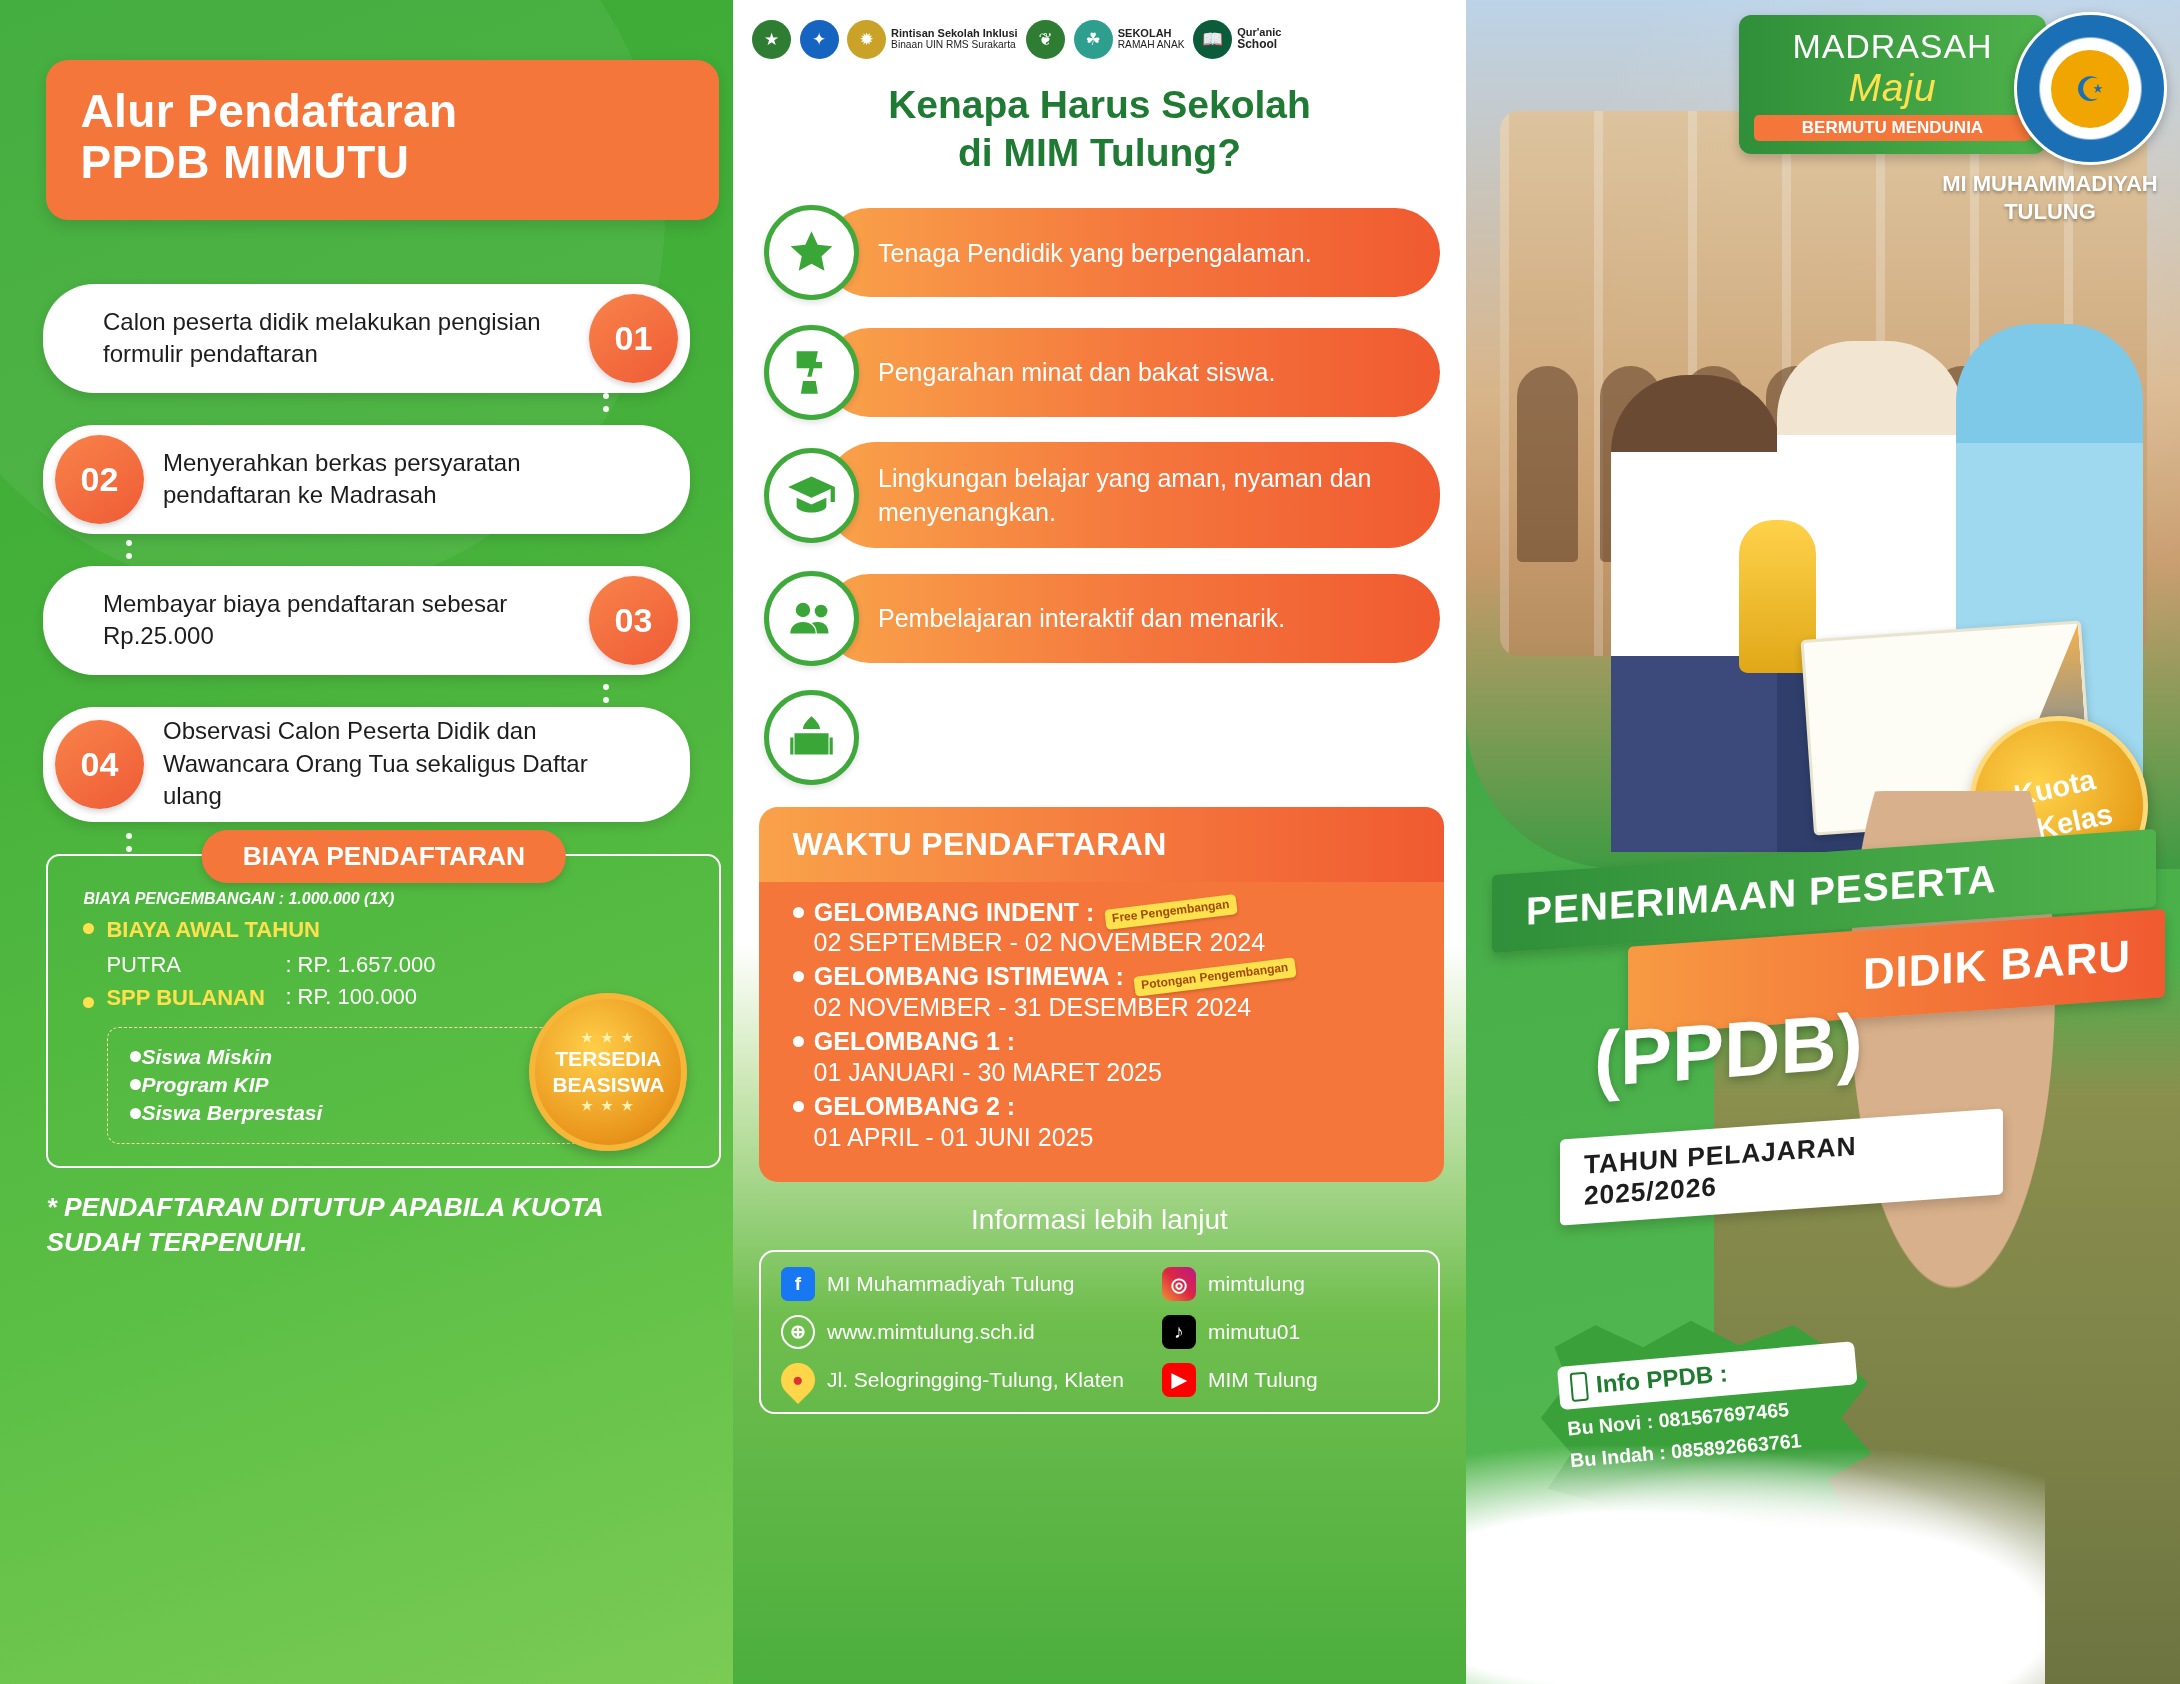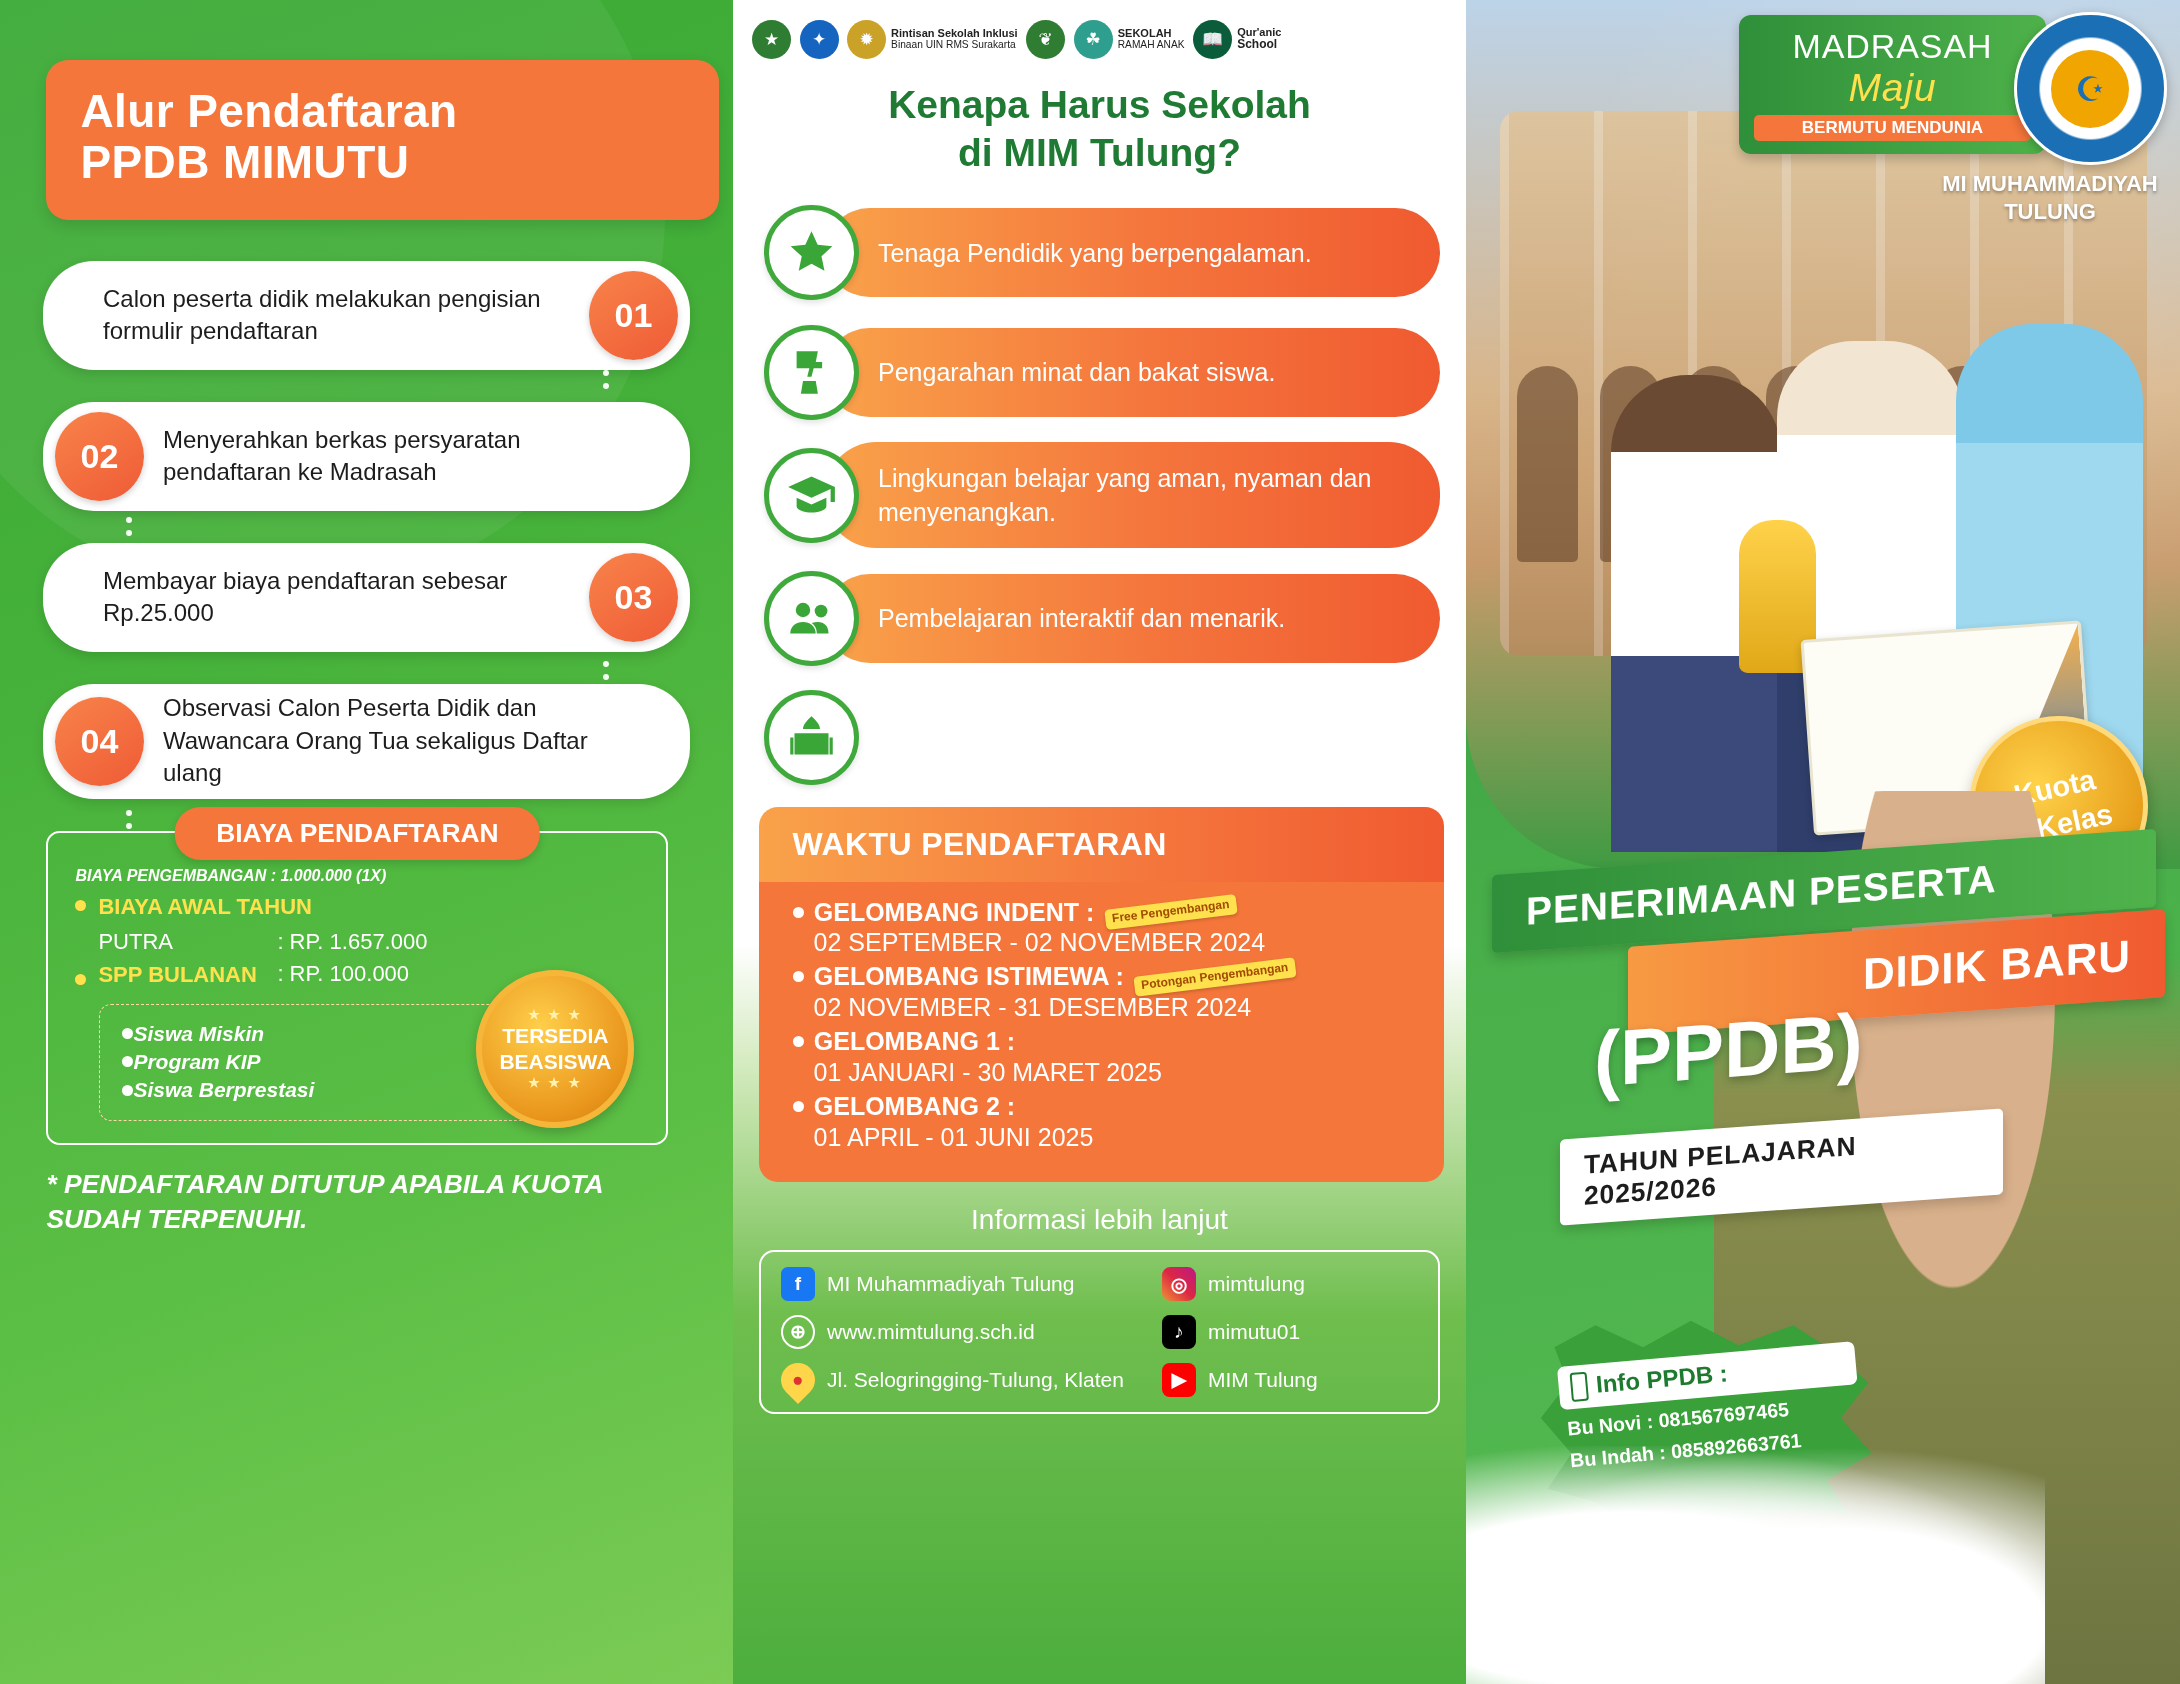--- a/index.html
+++ b/index.html
@@ -44,21 +44,21 @@
     margin-left: 3.4px;
   }
   .title-box h1 {
     color: #ffffff;
     font-size: 46px;
     line-height: 1.12;
     font-weight: bold;
     letter-spacing: 0.4px;
   }
 
-  .steps { margin-top: 41px; position: relative; }
+  .steps { margin-top: 64px; position: relative; }
   .step {
     display: flex;
     align-items: center;
     background: #ffffff;
     border-radius: 51px;
     box-shadow: 0 4.3px 12px rgba(0,0,0,0.13);
     min-height: 109px;
     position: relative;
     margin-bottom: 32px;
     padding: 8.5px 0;
@@ -93,22 +93,22 @@
   }
   .dot { width: 6px; height: 6px; border-radius: 50%; background: #ffffff; opacity: .95; }
   .dots.right { left: auto; right: 82px; }
 
   
   .biaya {
     margin-top: 19px;
     border: 2.6px solid #ffffff;
     border-radius: 13.6px;
     position: relative;
-    padding: 34px 29px 22px 27px;
-    width: 622px;
+    padding: 34px 29px 22px 35px;
+    width: 675px;
     margin-left: 3.4px;
   }
   .biaya-title {
     position: absolute;
     top: -25.6px; left: 50%;
     transform: translateX(-50%);
     background: #f4763a;
     color: #fff;
     font-size: 26.4px;
     font-weight: bold;

